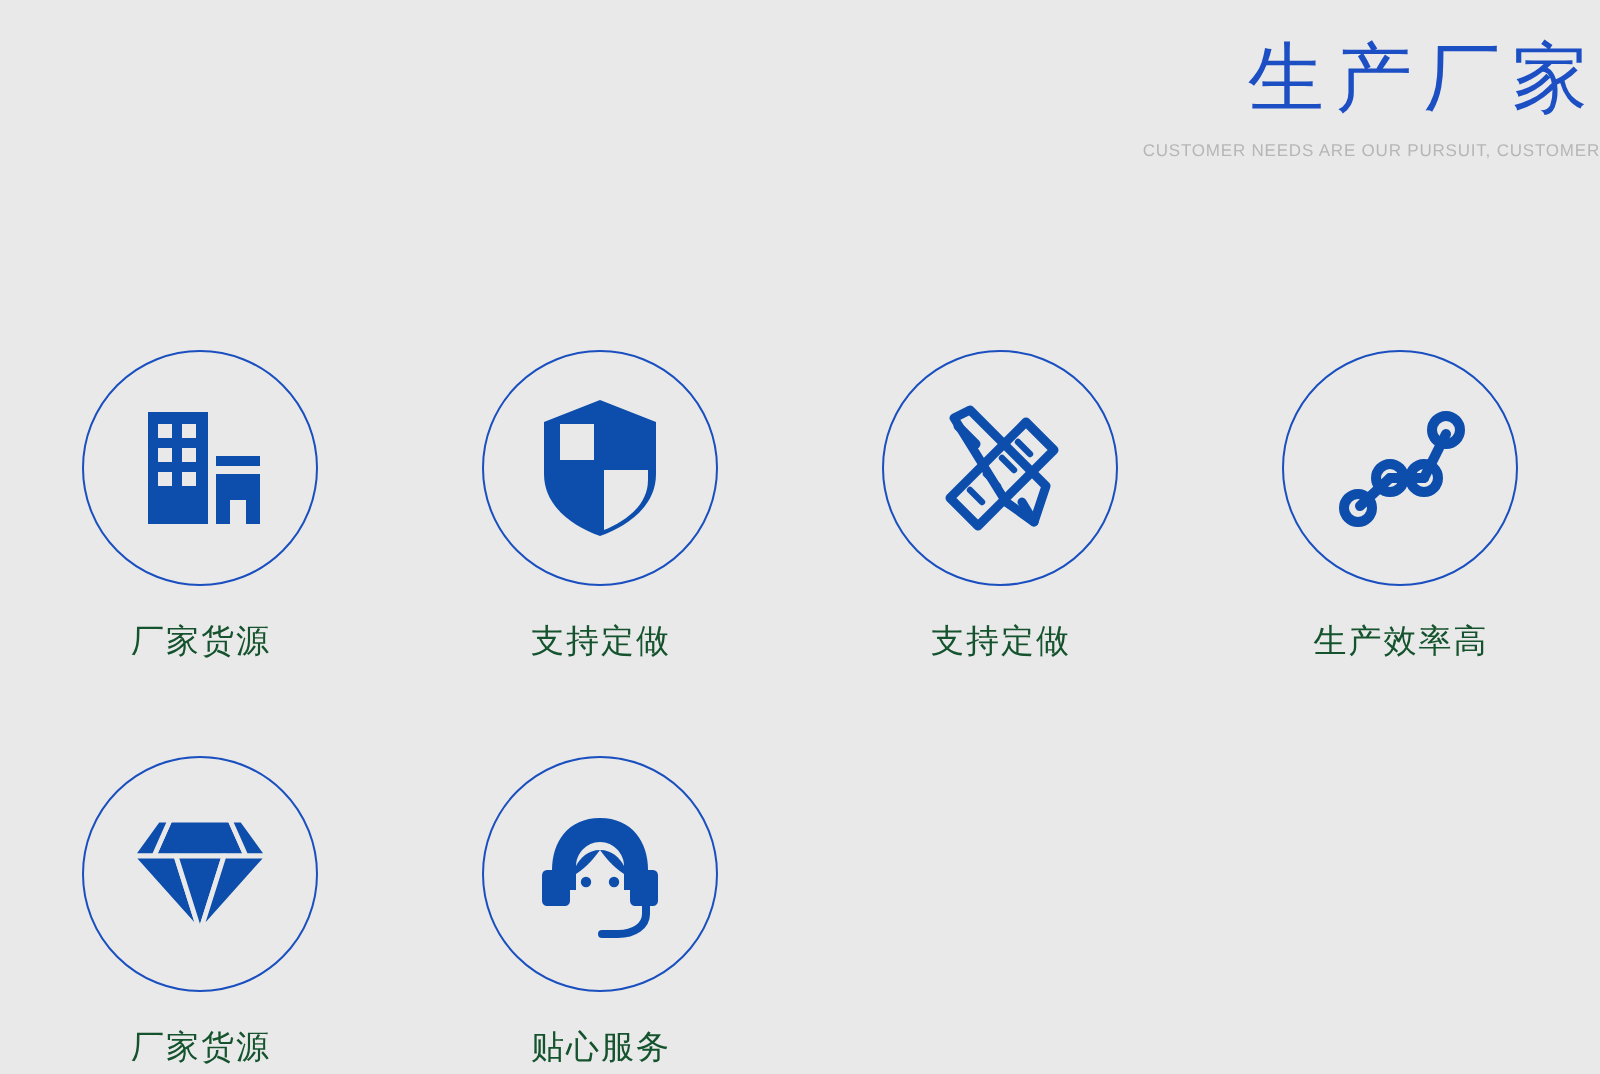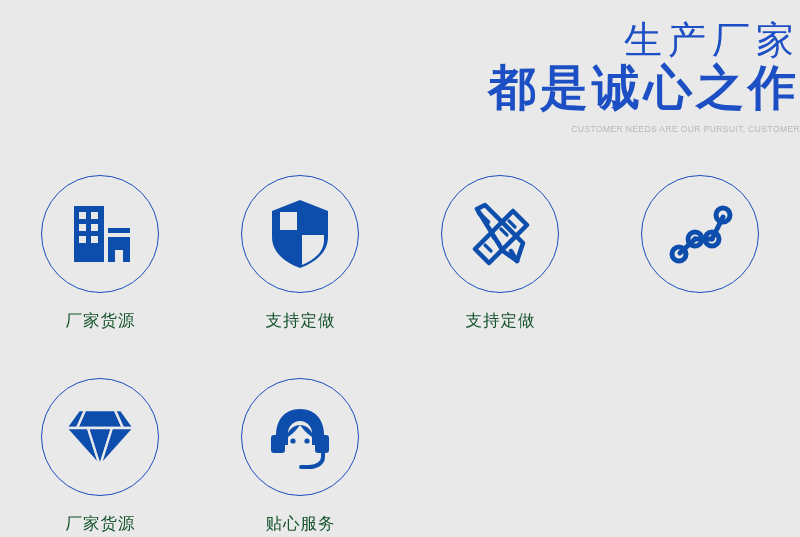--- a/index.html
+++ b/index.html
@@ -89,21 +89,20 @@
     white-space: nowrap;
   }
 </style>
 </head>
 <body>
 
 <div class="page">
 
   <div class="header">
     <div class="title-line-1">生产厂家</div>
-    <div class="title-line-2">都是诚心之作</div>
     <div class="subtitle">
       <div>CUSTOMER NEEDS ARE OUR PURSUIT, CUSTOMER</div>
     </div>
   </div>
 
   <div class="grid">
 
     <div class="cell">
       <div class="circle">
         <span>
@@ -171,20 +170,21 @@
               <path d="M28 38 L45 38"></path>
               <path d="M45 38 L56 16"></path>
             </g>
             <circle cx="12" cy="53" r="7" fill="none" stroke="#0d4ead" stroke-width="5"></circle>
             <circle cx="28" cy="38" r="7" fill="none" stroke="#0d4ead" stroke-width="5"></circle>
             <circle cx="45" cy="38" r="7" fill="none" stroke="#0d4ead" stroke-width="5"></circle>
             <circle cx="56" cy="14" r="7" fill="none" stroke="#0d4ead" stroke-width="5"></circle>
           </svg>
         </span>
       </div>
+      <div class="cell-label">生产效率高</div>
     </div>
 
     <div class="cell">
       <div class="circle">
         <span>
           <svg width="74" height="66" viewBox="0 0 74 66">
             <g fill="#0d4ead" stroke="#e9e9e9" stroke-width="2.4" stroke-linejoin="round">
               <path d="M22 6 L52 6 L60 24 L14 24 Z"></path>
               <path d="M22 6 L14 24 L3 24 L16 6 Z"></path>
               <path d="M52 6 L60 24 L71 24 L58 6 Z"></path>

